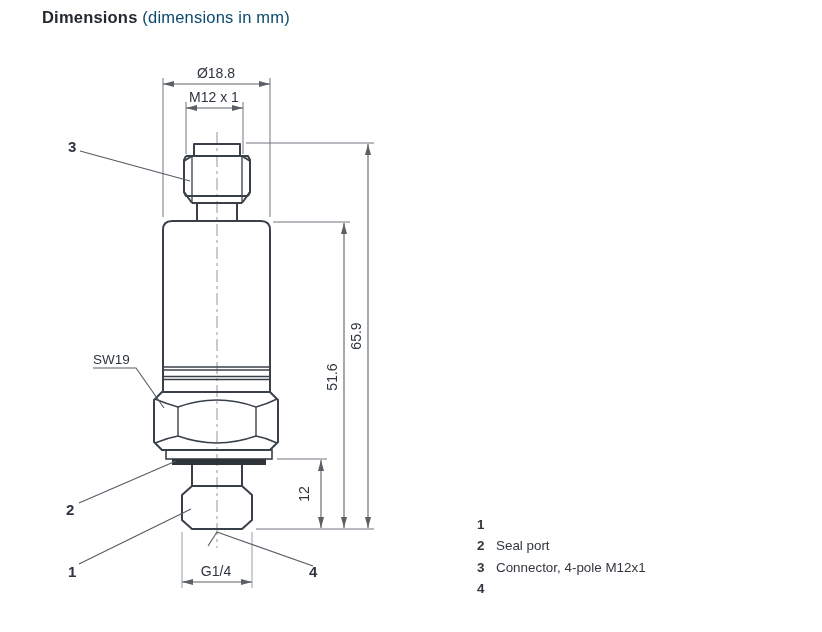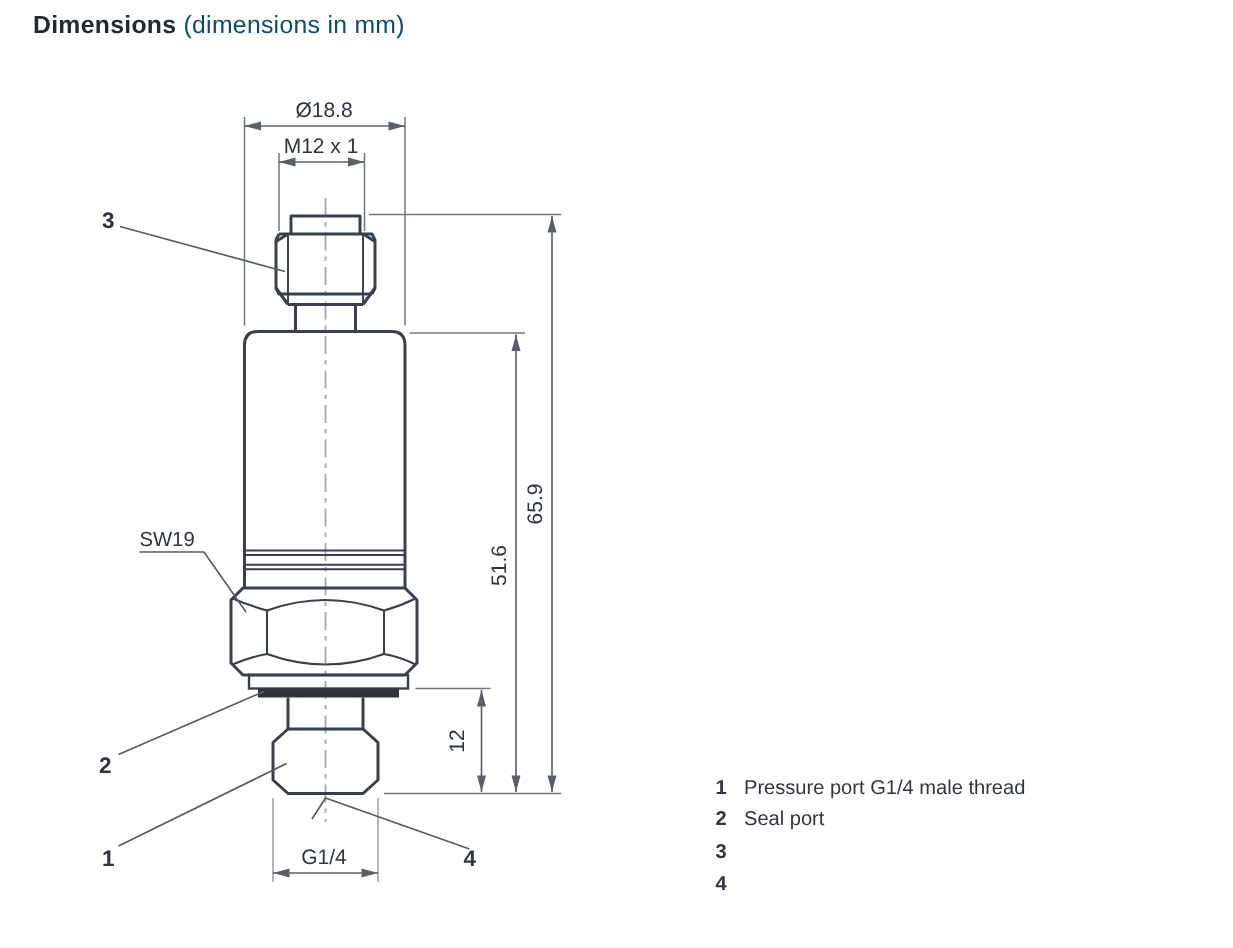--- a/index.html
+++ b/index.html
@@ -17,21 +17,21 @@
   }
   .title {
     position: absolute;
     left: 22px;
     top: 8px;
     font-size: 16.5px;
     color: #232930;
     letter-spacing: 0.2px;
     white-space: nowrap;
   }
-  .title .bold { font-weight: bold; }
+  .title .bold { font-weight: bold; margin-left: 20px; }
   .title .normal { font-weight: normal; color: #0c4a6e; }
   .drawing-svg {
     position: absolute;
     left: 0;
     top: 0;
   }
   .legend {
     position: absolute;
     left: 477px;
     top: 517px;
@@ -194,27 +194,27 @@
 
     <text class="callout-text" x="68" y="152">3</text>
     <text class="callout-text" x="66" y="515">2</text>
     <text class="callout-text" x="68" y="577">1</text>
     <text class="callout-text" x="309" y="577">4</text>
   </svg>
 
   <div class="legend">
     <div class="legend-row">
       <span class="legend-num">1</span>
-      <span class="legend-text">Pressure port G1/4 male thread</span>
     </div>
     <div class="legend-row">
       <span class="legend-num">2</span>
       <span class="legend-text">Seal port</span>
     </div>
     <div class="legend-row">
       <span class="legend-num">3</span>
+      <span class="legend-text">Connector, 4-pole M12x1</span>
     </div>
     <div class="legend-row">
       <span class="legend-num">4</span>
     </div>
   </div>
 
 </div>
 
 </body></html>

